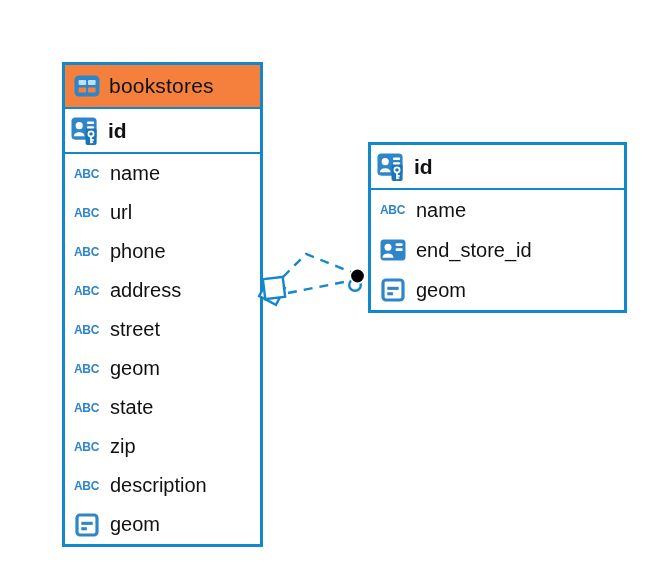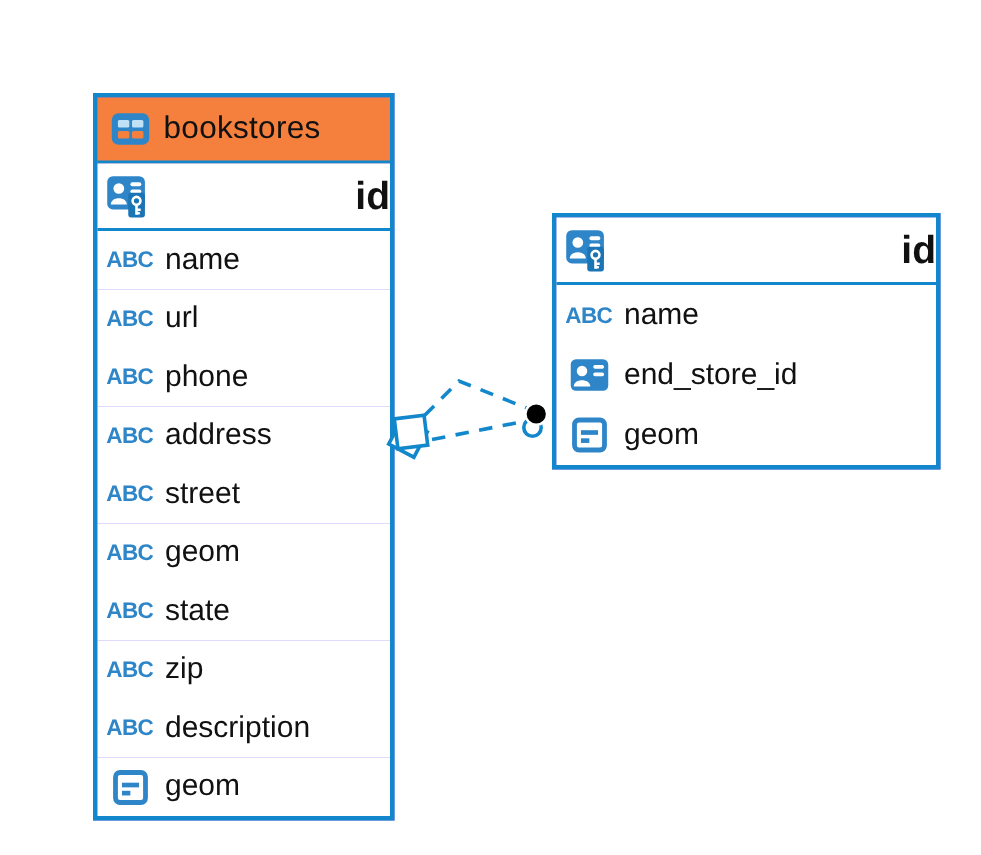--- a/index.html
+++ b/index.html
@@ -1,39 +1,39 @@
 <!DOCTYPE html>
 <html><head>
 <meta charset="utf-8">
 <style>
   html,body{margin:0;padding:0;background:#ffffff;}
   .canvas{
     position:relative;width:654px;height:570px;background:#ffffff;overflow:hidden;
     font-family:"Liberation Sans", sans-serif;color:#111;
   }
   .entity{
-    position:absolute;background:#8b5cf6;border:3px solid #1287CB;box-sizing:border-box;
+    position:absolute;background:#f9a8d4;border:3px solid #1287CB;box-sizing:border-box;
   }
   .t1{left:62px;top:62px;width:201px;--hdr:#F5803E;}
   .t2{left:368px;top:142px;width:259px;--hdr:#E4E4E4;}
   .hdr{
     height:42px;display:flex;align-items:center;gap:8px;padding-left:7px;
     border-bottom:2px solid #1287CB;background:var(--hdr);
     font-size:21px;letter-spacing:0.2px;
   }
   .id-row{
     height:43px;display:flex;align-items:center;gap:8px;padding-left:6px;
-    border-bottom:2px solid #1287CB;font-size:26px;font-weight:bold;background:#fff;justify-content:space-between;
+    border-bottom:2px solid #1287CB;font-size:21px;font-weight:bold;background:#fff;
   }
   .row{display:flex;align-items:center;gap:9px;padding-left:7px;font-size:20px;background:#fff;}
   .t1 .row{height:39px;}
   .t2 .row{height:40px;}
   .icon{width:29px;display:flex;align-items:center;justify-content:center;flex:0 0 29px;}
   .abc{
-    font-weight:bold;font-size:15px;color:#2E86C8;letter-spacing:-0.4px;
+    font-weight:bold;font-size:12px;color:#2E86C8;letter-spacing:-0.4px;
     font-family:"Liberation Sans", sans-serif;
   }
   .lbl{white-space:nowrap;}
   svg.ic{display:block;}
   .overlay{position:absolute;left:0;top:0;width:654px;height:570px;pointer-events:none;z-index:10;}
   .hidden-defs{position:absolute;width:0;height:0;overflow:hidden;}
 </style>
 </head>
 <body>
 

